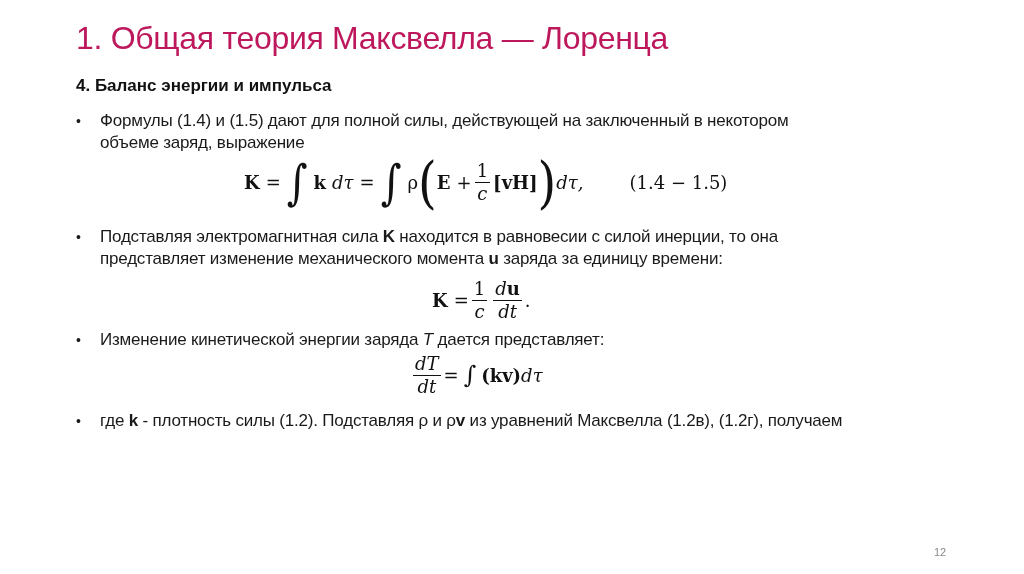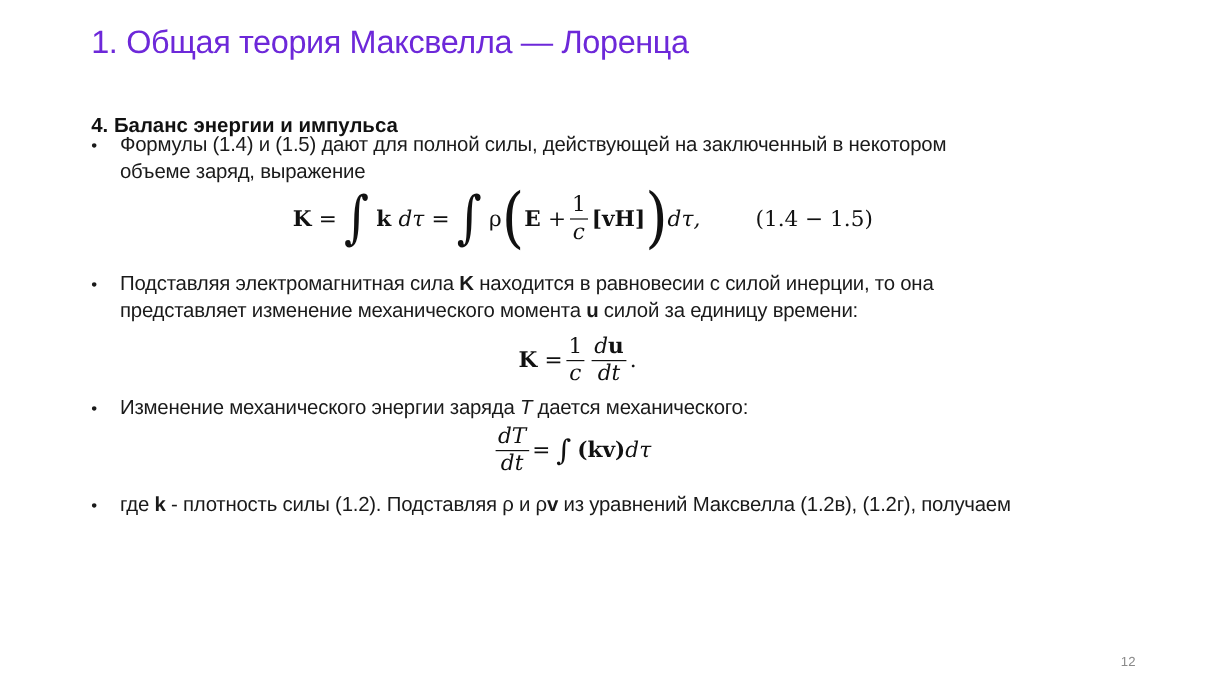--- a/index.html
+++ b/index.html
@@ -3,25 +3,25 @@
   <meta charset="utf-8">
   <style>
     html, body { margin: 0; padding: 0; }
     body {
       width: 1024px; height: 574px; overflow: hidden;
       background: #ffffff; position: relative;
       font-family: "Liberation Sans", sans-serif; color: #1a1a1a;
     }
     .slide-title {
       position: absolute; left: 76px; top: 20px;
-      font-size: 27px; letter-spacing: -0.3px; color: #6d28d9;
+      font-size: 32px; letter-spacing: -0.3px; color: #be185d;
     }
     .section-heading {
       position: absolute; left: 76px; top: 76px;
-      font-size: 17px; font-weight: bold; color: #111; margin-top: 19px;
+      font-size: 17px; font-weight: bold; color: #111;
     }
     .bullet {
       position: absolute; left: 76px;
       font-size: 17px; line-height: 22px; color: #1a1a1a;
       letter-spacing: -0.2px;
     }
     .bullet .dot {
       position: absolute; left: 0; top: 0; width: 20px; font-size: 14px;
     }
     .bullet .text { margin-left: 24px; display: block; }
@@ -86,41 +86,41 @@
       <span class="den fi">c</span>
     </span>
     <span class="fb">[vH]</span>
     <span class="paren">)</span>
     <span class="fi">dτ,</span>
     <span class="eqnum">(1.4 − 1.5)</span>
   </div>
 
   <div class="bullet b2">
     <span class="dot">•</span>
-    <span class="text"><span>Подставляя электромагнитная сила </span><span class="bold">K</span><span> находится в равновесии с силой инерции, то она представляет изменение механического момента </span><span class="bold">u</span><span> силой за единицу времени:</span></span>
+    <span class="text"><span>Подставляя электромагнитная сила </span><span class="bold">K</span><span> находится в равновесии с силой инерции, то она представляет изменение механического момента </span><span class="bold">u</span><span> заряда за единицу времени:</span></span>
   </div>
 
   <div class="formula f2">
     <span class="fb">K</span>
     <span class="sp"></span>
     <span>=</span>
     <span class="frac">
       <span class="num">1</span>
       <span class="den fi">c</span>
     </span>
     <span class="frac">
       <span class="num"><span class="fi">d</span><span class="fb">u</span></span>
       <span class="den fi">dt</span>
     </span>
     <span>.</span>
   </div>
 
   <div class="bullet b3">
     <span class="dot">•</span>
-    <span class="text"><span>Изменение механического энергии заряда </span><span class="ital">T</span><span> дается механического:</span></span>
+    <span class="text"><span>Изменение кинетической энергии заряда </span><span class="ital">T</span><span> дается представляет:</span></span>
   </div>
 
   <div class="formula f3">
     <span class="frac">
       <span class="num fi">dT</span>
       <span class="den fi">dt</span>
     </span>
     <span>=</span>
     <span class="integral-sm">∫</span>
     <span class="fb">(kv)</span>

